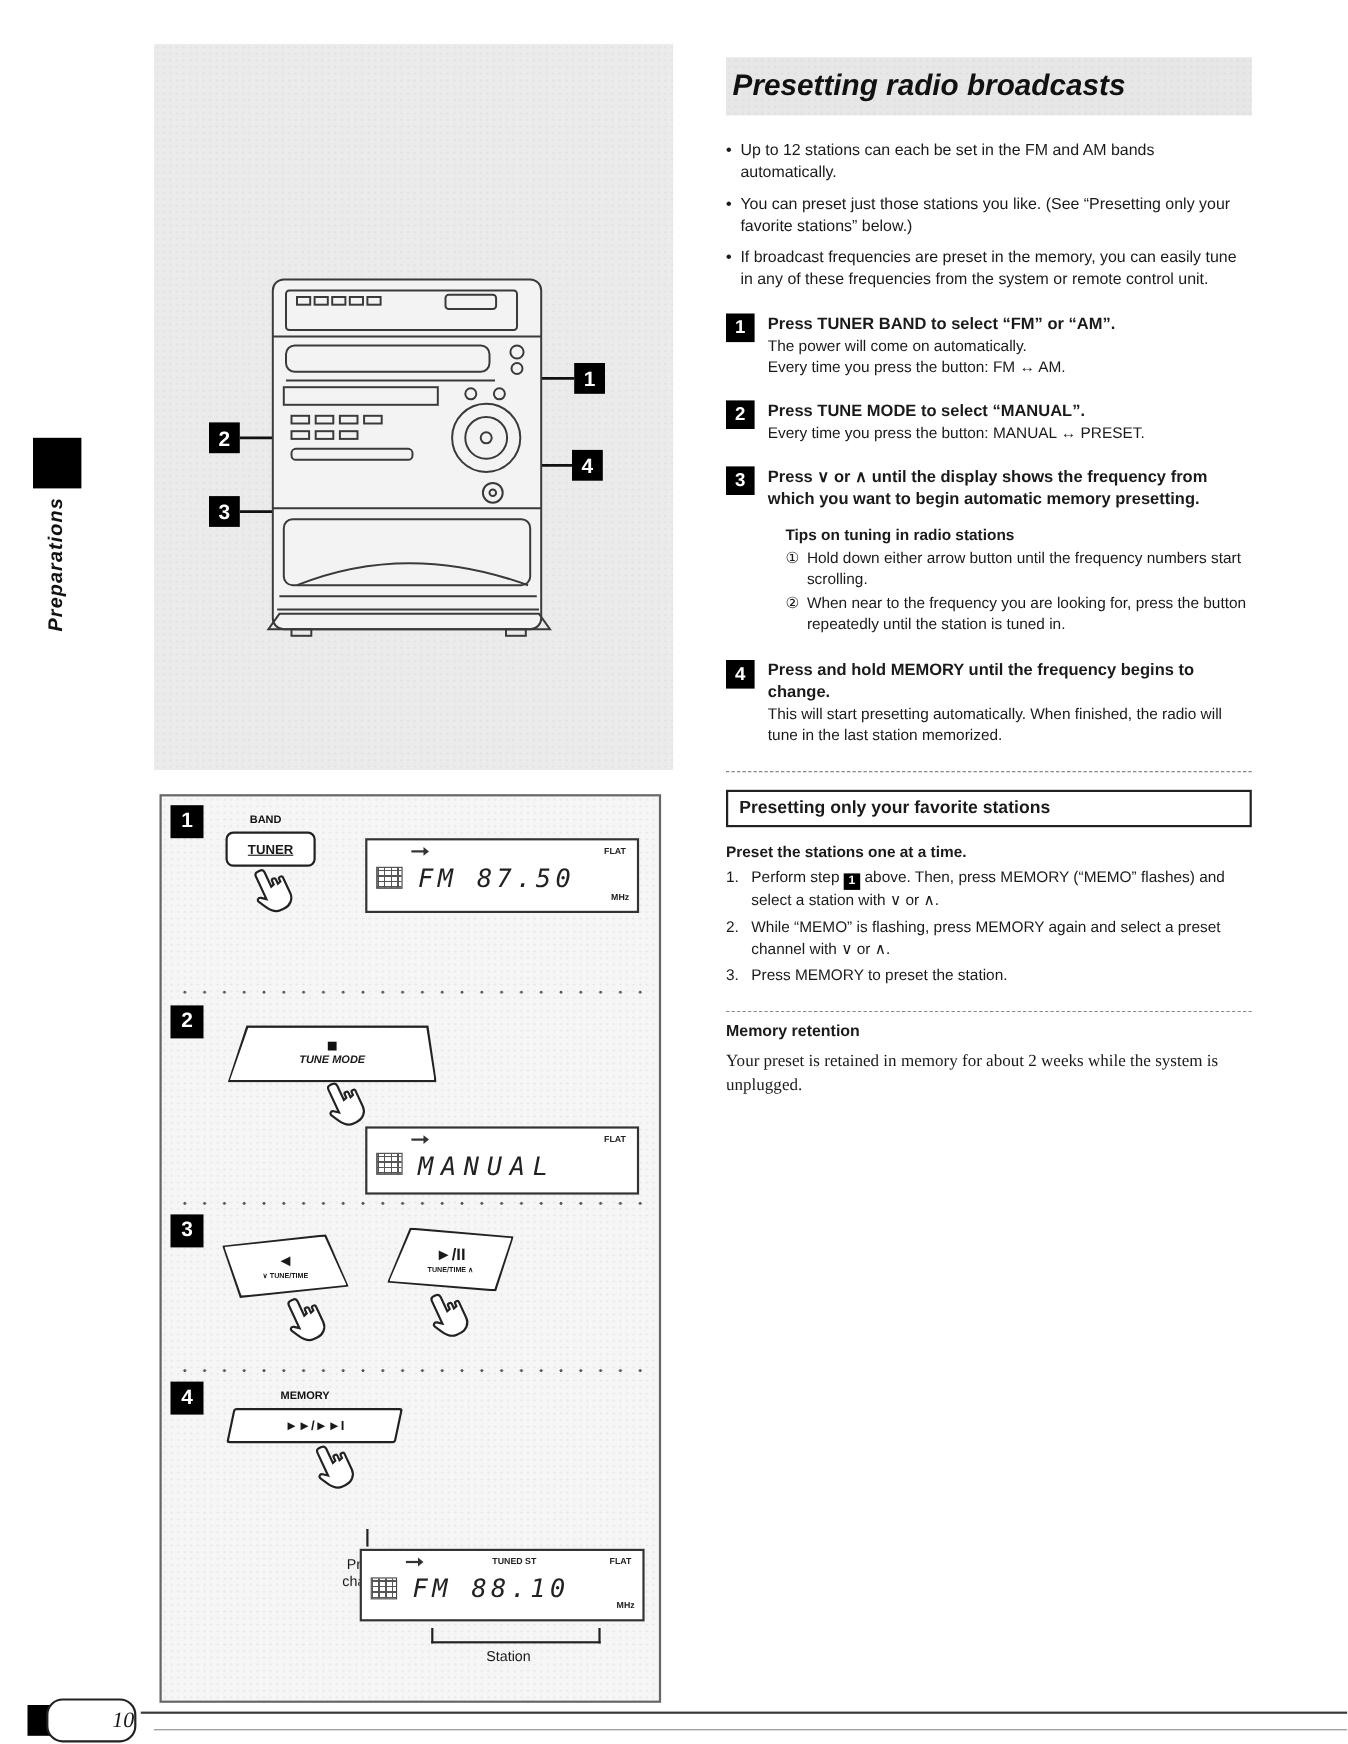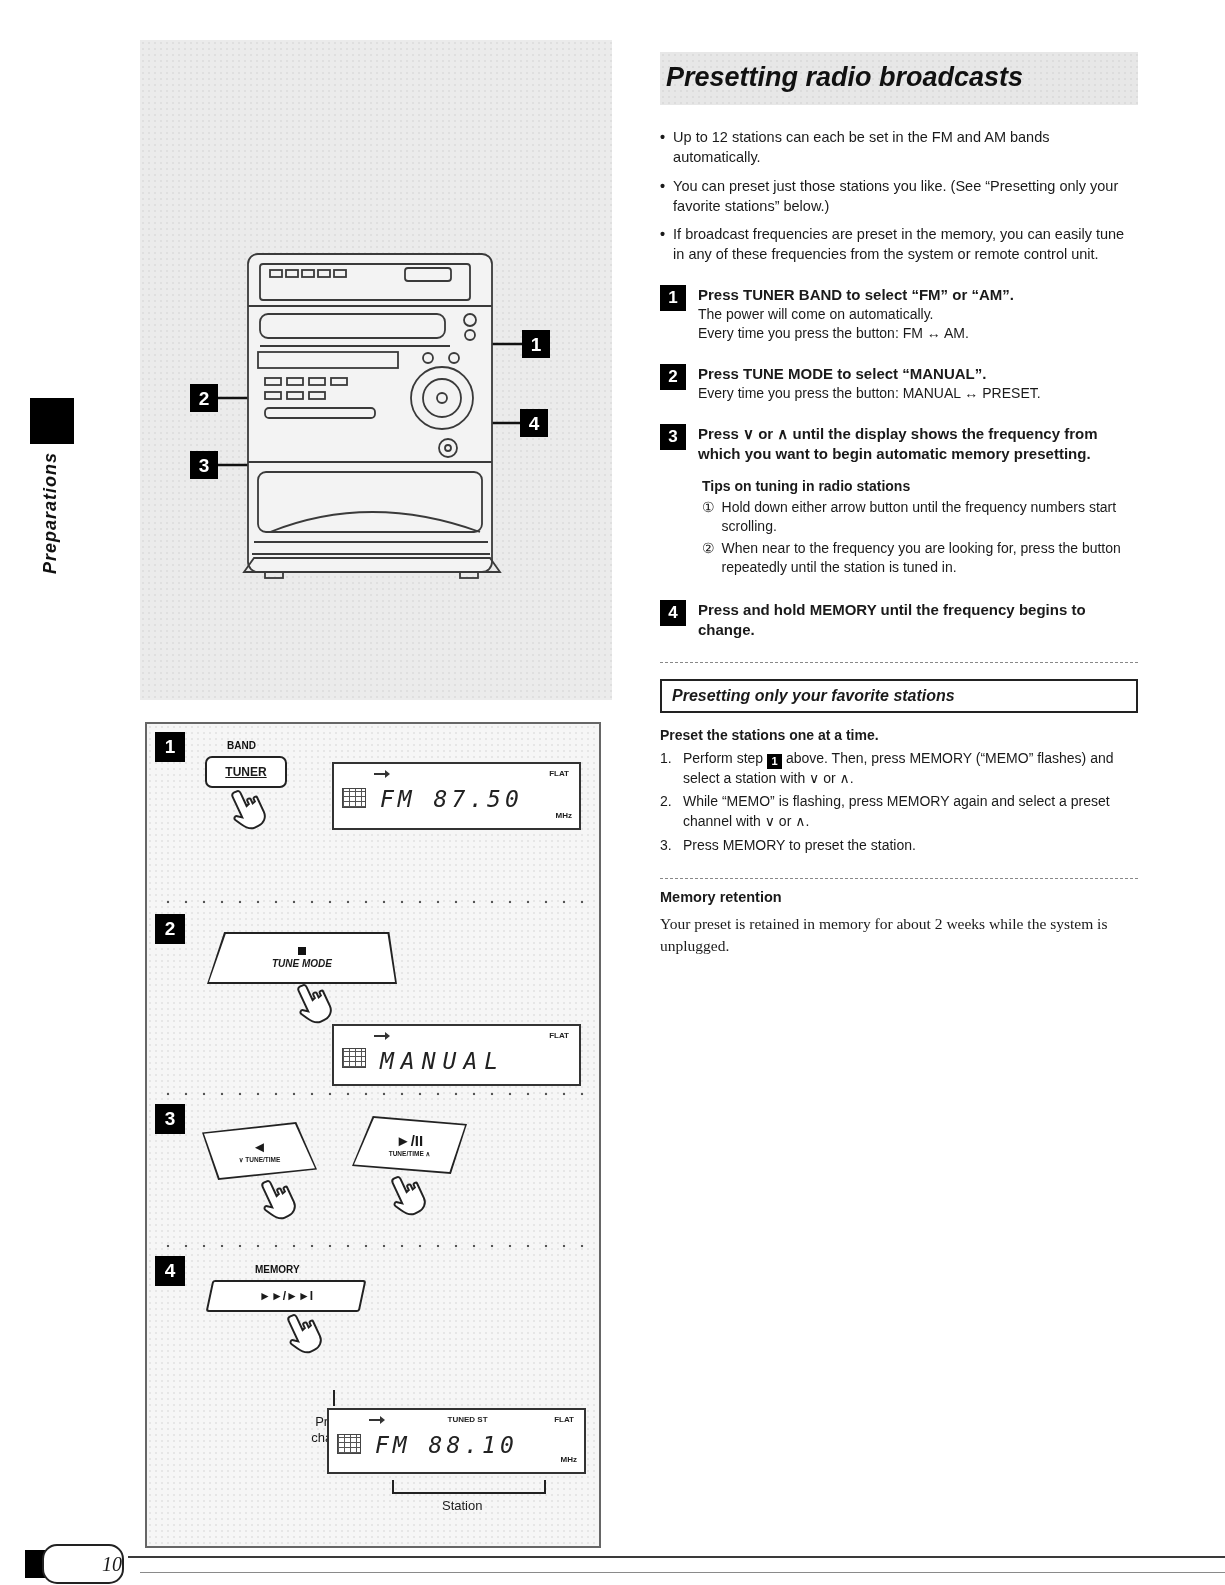--- a/index.html
+++ b/index.html
@@ -21,26 +21,26 @@
   .title-wrap{background:#e7e7e7;background-image:radial-gradient(circle,#dcdcdc 0.8px,transparent 1px);
               background-size:6px 6px;padding:10px 12px 12px 6px;margin-bottom:22px;}
   .title{font:italic bold 27px "Liberation Sans",sans-serif;color:#111;}
   .bullet{display:flex;gap:8px;font-size:14.5px;line-height:1.4;margin-bottom:8px;}
   .bullet::before{content:"\2022";font-weight:bold;flex:0 0 auto;}
   .step{display:flex;gap:12px;margin-top:20px;}
   .badge{flex:0 0 26px;width:26px;height:26px;background:#000;color:#fff;text-align:center;
          font:bold 17px/26px "Liberation Sans",sans-serif;}
   .step-title{font-weight:bold;font-size:15px;line-height:1.32;}
   .step-line{font-size:14px;line-height:1.42;}
-  .tips{margin:14px 0 0 4px;}
+  .tips{margin:14px 0 0 16px;}
   .tips-title{font-weight:bold;font-size:14px;margin-bottom:4px;}
   .tip{display:flex;gap:7px;font-size:14px;line-height:1.4;margin-bottom:2px;}
   .rough{border-top:1px dashed #888;margin:22px 0 10px 0;}
   .note{font-weight:bold;font-size:14.5px;line-height:1.4;}
-  .fav-box{border:2px solid #222;padding:6px 10px;margin-top:16px;font-style:italic;}
+  .fav-box{border:2px solid #222;padding:6px 10px;margin-top:16px;}
   .fav-header{font-weight:bold;font-size:16px;}
   .fav-intro{font-weight:bold;font-size:14px;margin-top:14px;margin-bottom:6px;}
   .numrow{display:flex;gap:7px;font-size:14px;line-height:1.42;margin-bottom:4px;}
   .numrow .n{flex:0 0 16px;}
   .inline-badge{display:inline-block;width:15px;height:15px;background:#000;color:#fff;text-align:center;
                 font:bold 11px/15px "Liberation Sans",sans-serif;vertical-align:-2px;}
   .mem-title{font-weight:bold;font-size:14.5px;margin-bottom:8px;}
   .mem-body{font-family:"Liberation Serif",serif;font-size:15.5px;line-height:1.4;}
 
   
@@ -225,20 +225,21 @@
             <span>When near to the frequency you are looking for, press the button repeatedly until the station is tuned in.</span>
           </div>
         </div>
       </div>
     </div>
 
     <div class="step">
       <div class="badge">4</div>
       <div>
         <div class="step-title">Press and hold MEMORY until the frequency begins to change.</div>
+        <div class="step-line">This will start presetting automatically. When finished, the radio will tune in the last station memorized.</div>
       </div>
     </div>
 
     <div class="rough"></div>
 
     <div class="fav-box">
       <div class="fav-header">Presetting only your favorite stations</div>
     </div>
 
     <div class="fav-intro">Preset the stations one at a time.</div>

